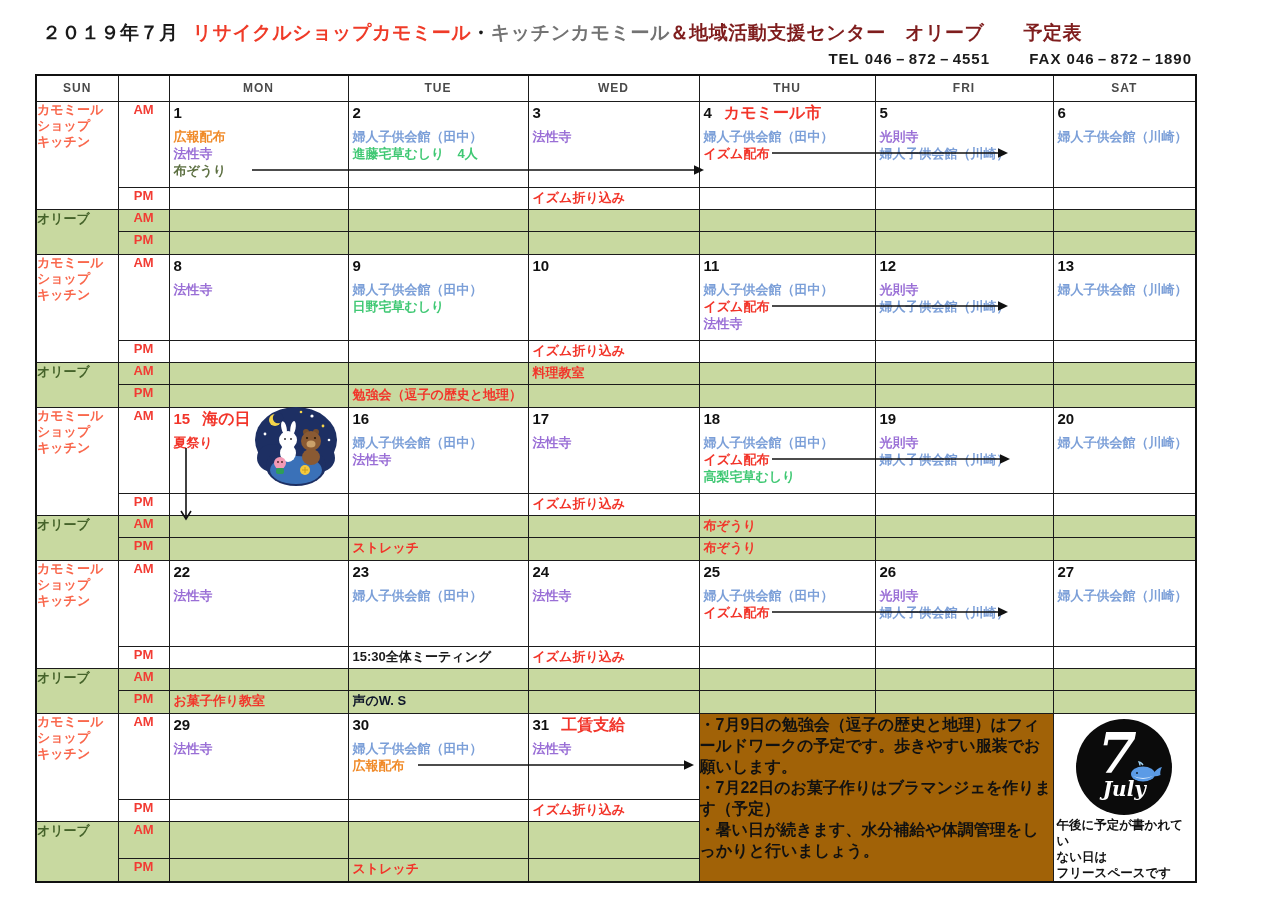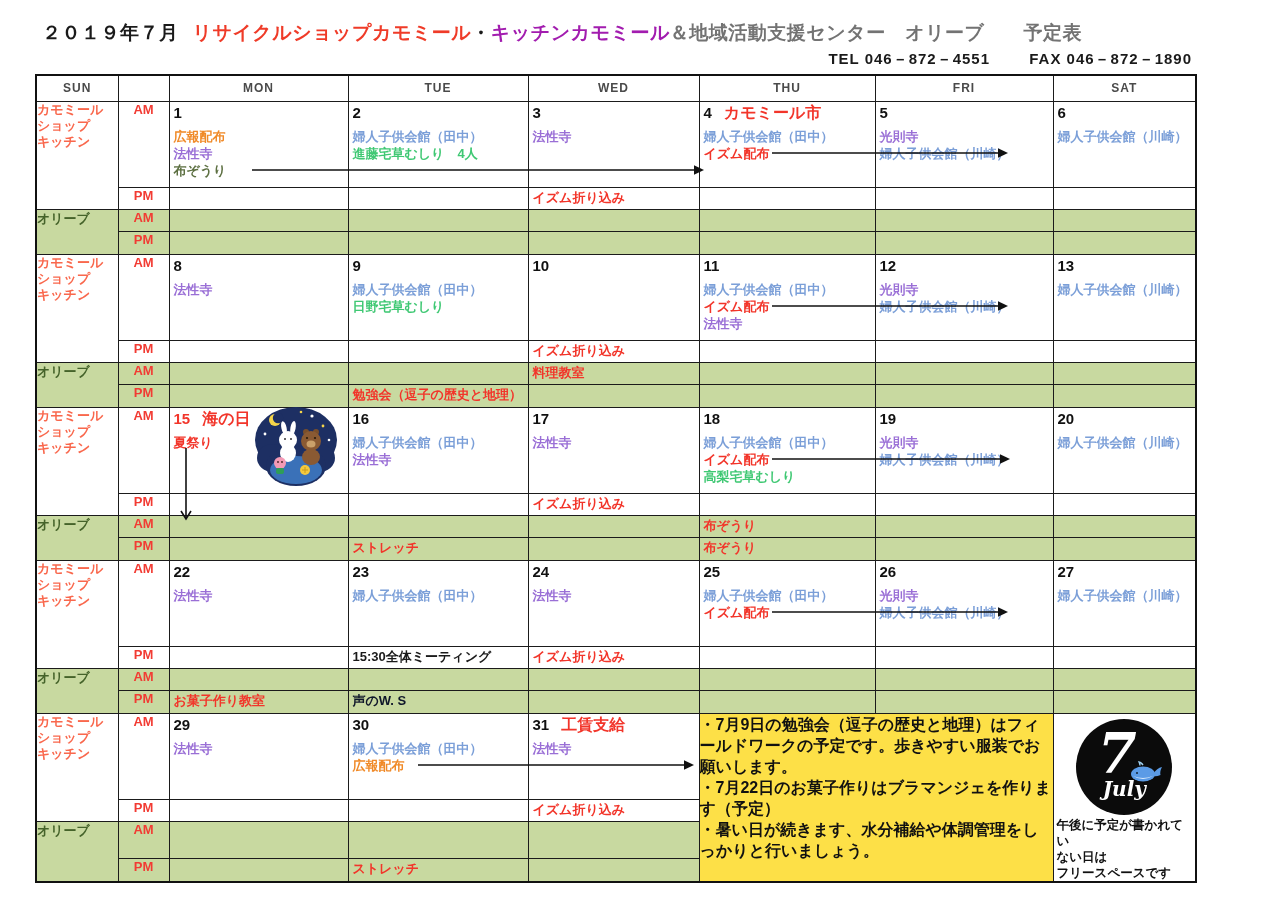--- a/index.html
+++ b/index.html
@@ -6,43 +6,43 @@
   body{
     width:1280px;height:905px;position:relative;background:#ffffff;
     font-family:"Liberation Sans",sans-serif;font-weight:bold;color:#1a1a1a;
     overflow:hidden;
   }
   
   .titlebar{position:absolute;left:42px;top:20px;font-size:19px;letter-spacing:.5px;white-space:nowrap;}
   .t-year{color:#1a1a1a;margin-right:14px;}
   .t-shop{color:#ef3b28;}
   .t-dot{color:#1a1a1a;}
-  .t-kitchen{color:#a21caf;}
-  .t-rest{color:#737373;}
+  .t-kitchen{color:#737373;}
+  .t-rest{color:#7f1d1d;}
   .telfax{position:absolute;top:50px;right:88px;font-size:15px;letter-spacing:1px;white-space:nowrap;}
   .telfax span{margin-left:34px;}
   
   table.cal{position:absolute;left:35px;top:74px;border-collapse:collapse;table-layout:fixed;
     border:2.5px solid #111;}
   table.cal td{border:1.5px solid #1b1b1b;padding:0;vertical-align:top;overflow:hidden;}
   tr.hdr td{text-align:center;vertical-align:middle;font-size:12px;color:#4a4a4a;letter-spacing:1px;}
   td.tone-sun{color:#ef2b22;}
   td.tone-sat{color:#74a3d4;}
   td.lbl{vertical-align:middle;font-size:13px;line-height:16px;padding-left:3px;color:#f9684d;}
   td.olbl{vertical-align:middle;font-size:13px;padding-left:3px;color:#45632a;}
   td.ampm{vertical-align:middle;text-align:center;font-size:13px;color:#f23b33;}
   td.ocell,td.olbl,td.oampm{background:#c8d9a0;}
   td.oampm{vertical-align:middle;text-align:center;font-size:13px;color:#f23b33;}
   .dateline{font-size:15px;color:#111;padding:2px 0 0 4px;height:18px;line-height:17px;white-space:nowrap;}
   .datenote{font-size:16px;color:#f2352a;margin-left:12px;}
   .date-red{color:#f2352a;}
   .evbox{margin-top:6px;}
   .ev{font-size:13px;line-height:17px;padding-left:4px;white-space:nowrap;}
   .smalltxt{font-size:13px;line-height:20px;padding-left:4px;white-space:nowrap;}
-  td.notes{padding:2px 4px;font-size:16px;line-height:21px;color:#111;background:#fde047;}
+  td.notes{padding:2px 4px;font-size:16px;line-height:21px;color:#111;background:#a16207;}
   td.badgecell{background:#fff;}
   .hatchwrap{position:relative;width:100%;height:100%;}
   .hatchwrap svg{position:absolute;left:0;top:0;}
   
   .badge-circle{width:96px;height:96px;border-radius:50%;background:#0b0b0b;margin:5px auto 0;
     display:flex;flex-direction:column;align-items:center;justify-content:center;color:#fff;position:relative;}
   .badge-seven{font-family:"DejaVu Serif",serif;font-style:italic;font-weight:bold;font-size:56px;line-height:1;margin:-8px 14px 0 0;}
   .badge-july{font-family:"DejaVu Serif",serif;font-style:italic;font-size:20px;margin-top:-4px;}
   .badge-whale{position:absolute;right:8px;top:42px;}
   .badge-caption{font-size:12.5px;line-height:16px;padding:2px 2px 0 3px;text-align:left;color:#111;}

